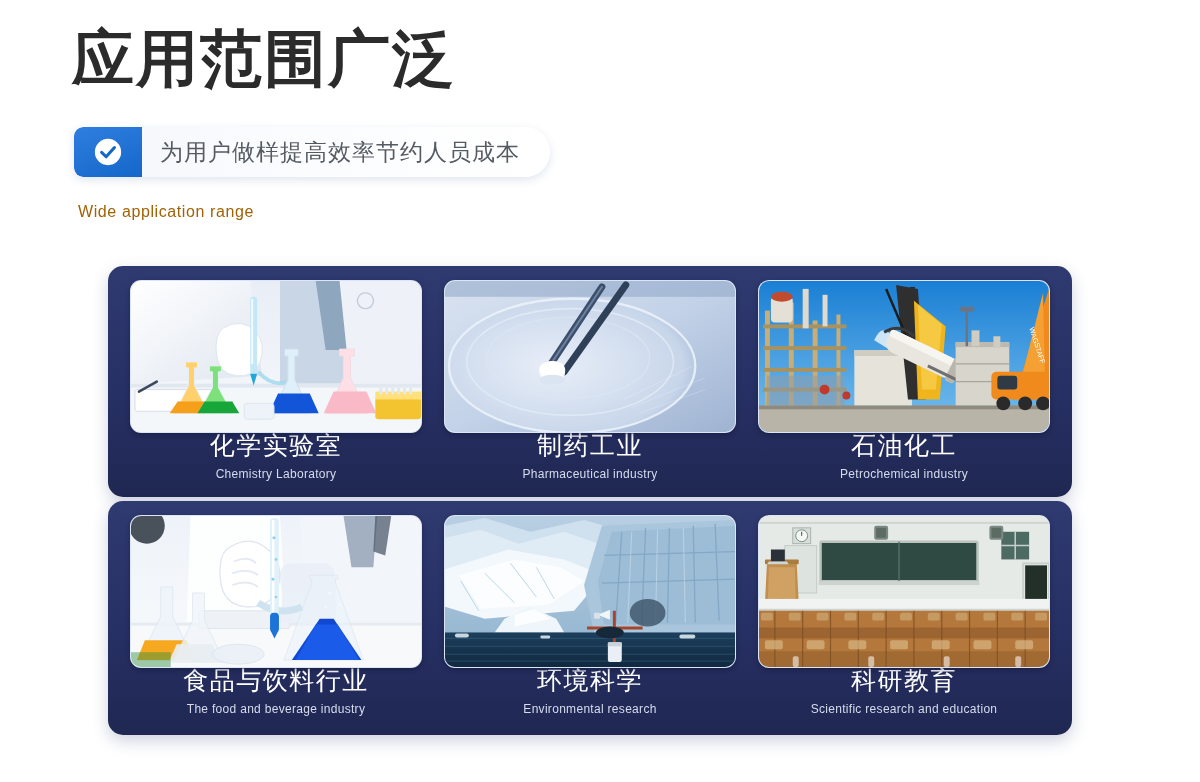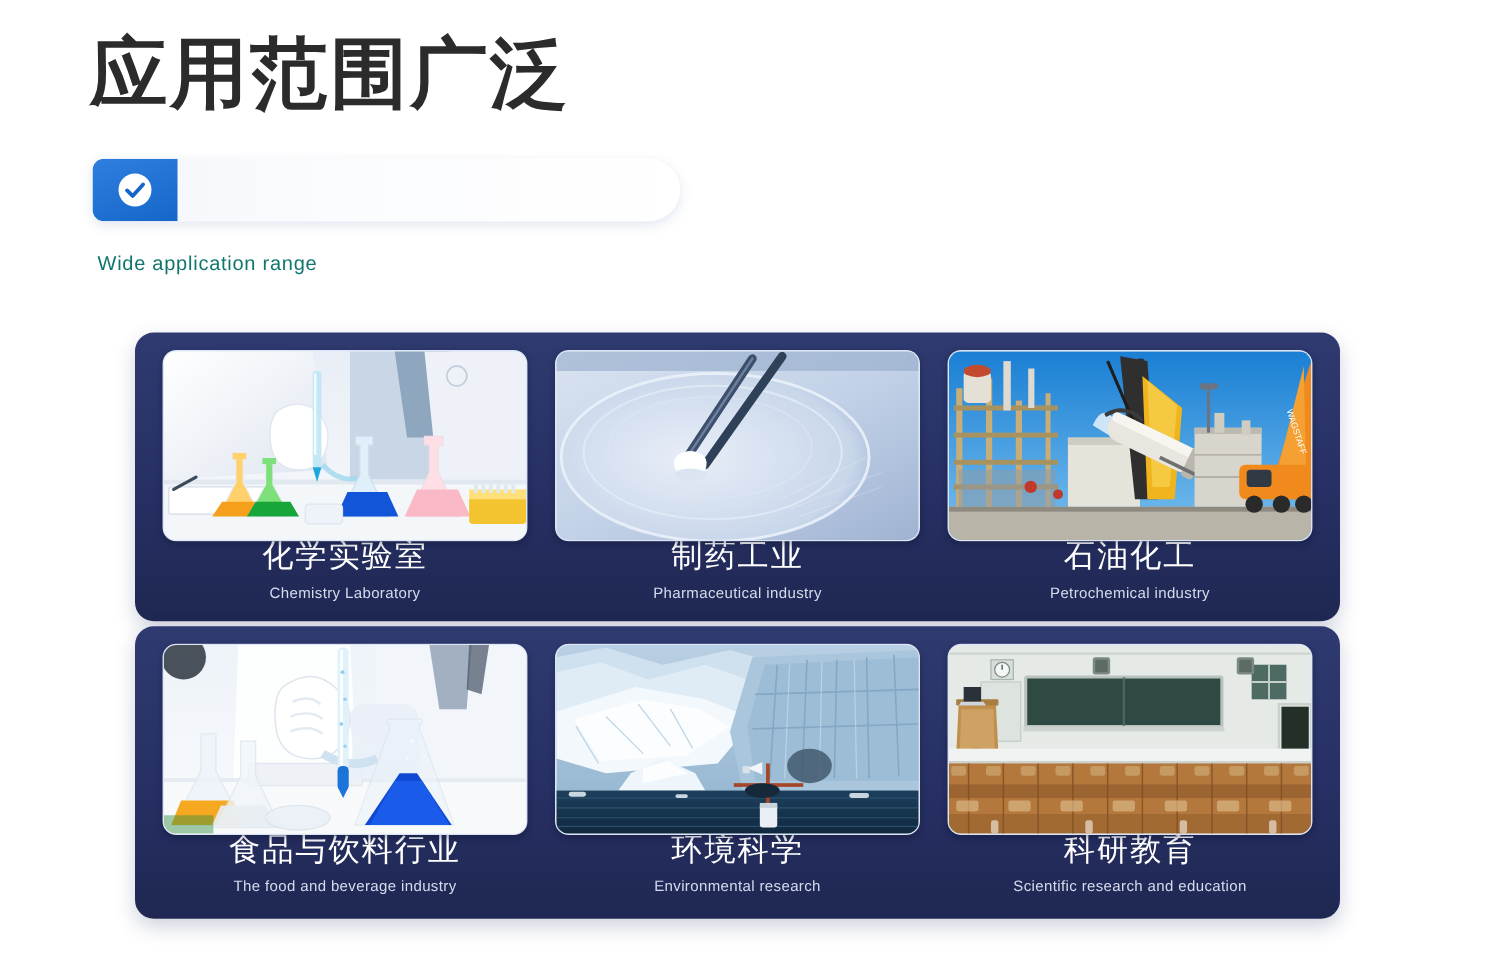--- a/index.html
+++ b/index.html
@@ -68,21 +68,21 @@
     color: #555b63;
     letter-spacing: 1px;
     white-space: nowrap;
   }
 
   .eyebrow {
     position: absolute;
     left: 78px;
     top: 203px;
     font-size: 16px;
-    color: #0f766e;
+    color: #a16207;
     letter-spacing: 0.6px;
     white-space: nowrap;
   }
 
   
   .panel {
     position: absolute;
     left: 108px;
     width: 964px;
     background: linear-gradient(180deg,#2f3a70 0%, #273064 55%, #1f2752 100%);
@@ -141,20 +141,21 @@
 
   <div class="page-title">应用范围广泛</div>
 
   <div class="subtitle-pill">
     <div class="badge">
       <svg viewBox="0 0 40 40" width="34" height="34" aria-hidden="true">
         <circle cx="20" cy="20" r="15.5" fill="#ffffff"></circle>
         <path d="M12.5 20.4 L17.8 25.6 L27.6 14.8" fill="none" stroke="#1466c8" stroke-width="3.6" stroke-linecap="round" stroke-linejoin="round"></path>
       </svg>
     </div>
+    <div class="pill-text">为用户做样提高效率节约人员成本</div>
   </div>
 
   <div class="eyebrow">Wide application range</div>
 </div>
 
 <div class="panel panel-row1">
   <div class="cards">
 
     <div class="card">
       <div class="thumb">

